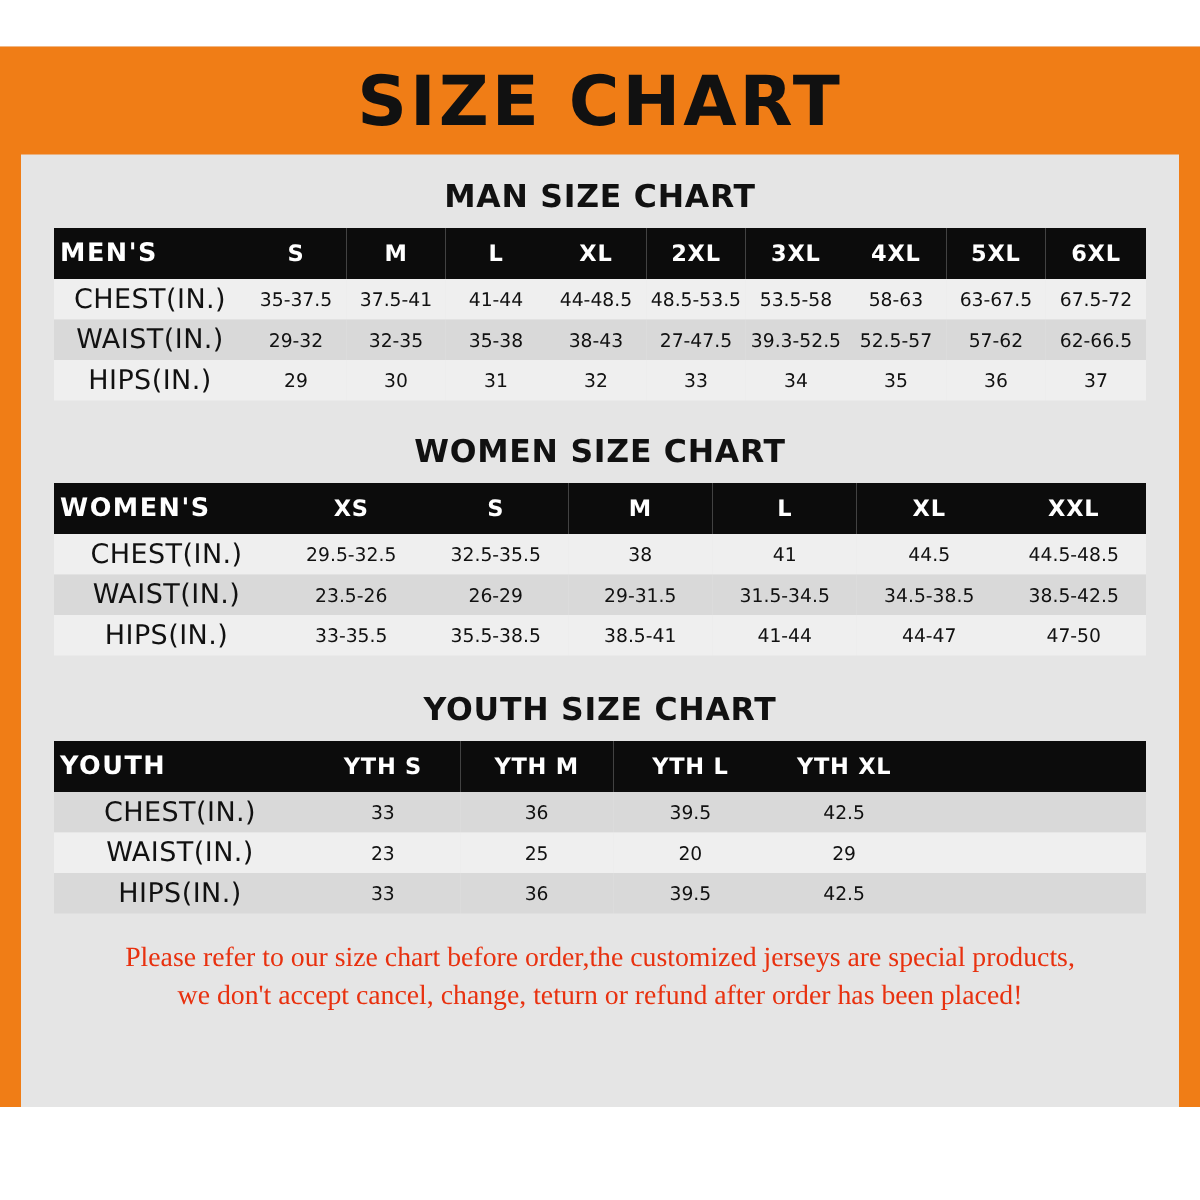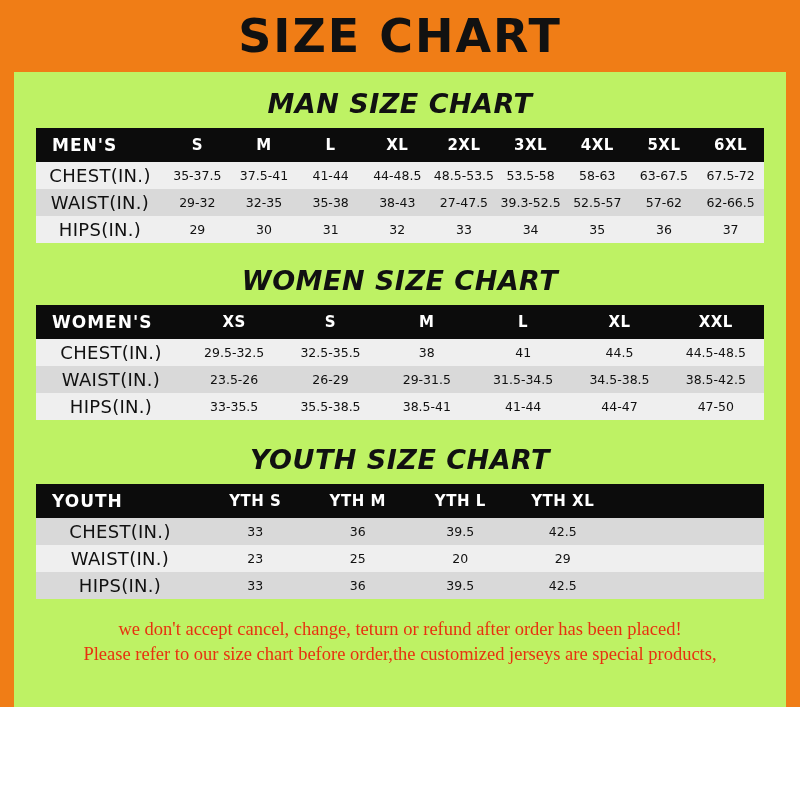--- a/index.html
+++ b/index.html
@@ -13,21 +13,22 @@
     font-family: "Liberation Sans", sans-serif;
     overflow: hidden;
   }
   .page {
     position: relative;
     width: 800px;
     height: 707px;
     box-sizing: border-box;
     border-left: 14px solid #f07d16;
     border-right: 14px solid #f07d16;
-    background: #bef264;
+    background: #e5e5e5;
+    margin-top: 31px;
   }
   .header-band {
     background: #f07d16;
     height: 72px;
     display: flex;
     align-items: center;
     justify-content: center;
   }
   .header-title {
     font-family: "DejaVu Sans", sans-serif;
@@ -38,24 +39,23 @@
     line-height: 1;
   }
   .content {
     padding: 0 22px;
     box-sizing: border-box;
   }
   .section-title {
     text-align: center;
     font-family: "DejaVu Sans", sans-serif;
     font-weight: bold;
-    font-size: 27px;
+    font-size: 21px;
     color: #111111;
     letter-spacing: 0.5px;
-    font-style: italic;
   }
   .t1 { margin-top: 16px; }
   .t2 { margin-top: 22px; }
   .t3 { margin-top: 24px; }
 
   table.size-table {
     width: 100%;
     border-collapse: collapse;
     table-layout: fixed;
     margin-top: 9px;
@@ -72,21 +72,21 @@
   table.size-table thead th {
     background: #0c0c0c;
     color: #ffffff;
     font-weight: bold;
     height: 34px;
     font-size: 15px;
     letter-spacing: 0.5px;
   }
   table.size-table thead th.row-label {
     text-align: left;
-    padding-left: 16px;
+    padding-left: 4px;
     font-size: 17px;
     letter-spacing: 1px;
   }
   table.size-table tbody td {
     height: 27px;
   }
   table.size-table tbody td.row-label {
     text-align: center;
     font-size: 18px;
     letter-spacing: 0.3px;
@@ -284,18 +284,18 @@
           <td>33</td>
           <td>36</td>
           <td>39.5</td>
           <td>42.5</td>
           <td></td>
         </tr>
       </tbody>
     </table>
 
     <div class="footer-note">
+      <span class="line">Please refer to our size chart before order,the customized jerseys are special products,</span>
       <span class="line">we don't accept cancel, change, teturn or refund after order has been placed!</span>
-      <span class="line">Please refer to our size chart before order,the customized jerseys are special products,</span>
     </div>
 
   </div>
 </div>
 
 </body></html>

